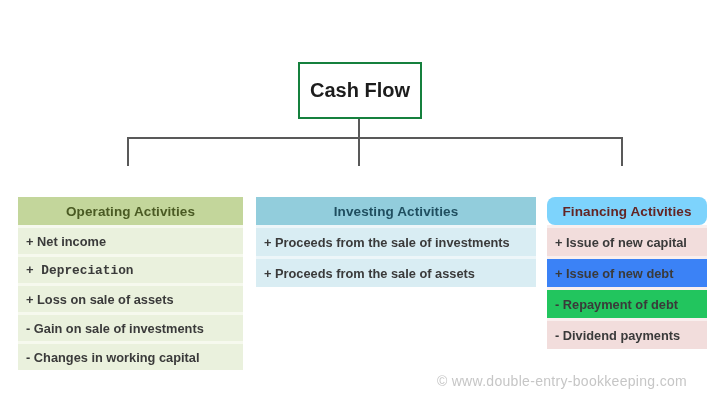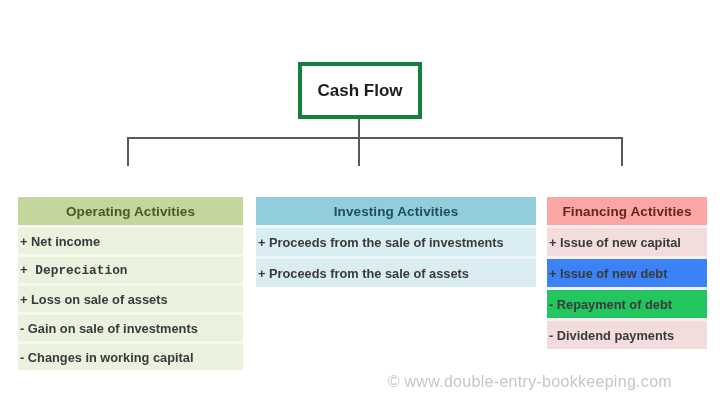--- a/index.html
+++ b/index.html
@@ -6,44 +6,44 @@
   .canvas{
     position:relative;width:720px;height:404px;background:#ffffff;
     font-family:"Liberation Sans",sans-serif;overflow:hidden;
   }
   .title{
     position:absolute;left:0;right:0;top:20px;text-align:center;
     font-size:15.5px;font-weight:bold;color:#1c1c1c;letter-spacing:.2px;
   }
   .root-box{
     position:absolute;left:298px;top:62px;width:124px;height:57px;
-    box-sizing:border-box;background:#ffffff;border:4px solid #15803d;
+    box-sizing:border-box;background:#ffffff;border:2px solid #15803d;
     display:flex;align-items:center;justify-content:center;
-    font-size:17px;font-weight:bold;color:#1c1c1c;
+    font-size:20px;font-weight:bold;color:#1c1c1c;
   }
   .conn{position:absolute;background:#595959;}
   .col{position:absolute;top:154px;margin-top:43px;}
   .col-header{
     height:28px;display:flex;align-items:center;justify-content:center;
     font-size:13.5px;font-weight:bold;letter-spacing:.1px;
   }
   .row{
-    display:flex;align-items:center;padding-left:2px;box-sizing:border-box;
+    display:flex;align-items:center;padding-left:8px;box-sizing:border-box;
     font-size:12.8px;font-weight:bold;color:#3a3a3a;
     border-top:3px solid transparent;white-space:nowrap;
   }
   .col-operating{left:18px;width:225px;}
   .col-operating .row{height:29px;}
   .col-investing{left:256px;width:280px;}
   .col-investing .row{height:31px;}
   .col-financing{left:547px;width:160px;}
   .col-financing .row{height:31px;}
   .credit{
-    position:absolute;top:373px;right:48px;
-    font-size:16px;color:#c6c6c6;letter-spacing:.3px;
+    position:absolute;top:373px;right:33px;
+    font-size:14px;color:#c6c6c6;letter-spacing:.3px;
   }
 </style>
 </head>
 <body>
 
 <div class="canvas">
 
 
   <div class="root-box">
     <span>Cash Flow</span>
@@ -64,21 +64,21 @@
     <div class="row" style="background-color: rgb(234, 241, 221); border-top-color: rgb(246, 249, 238);">- Changes in working capital</div>
   </div>
 
   <div class="col col-investing">
     <div class="col-header" style="background-color: rgb(146, 205, 220); color: rgb(31, 78, 95);">Investing Activities</div>
     <div class="row" style="background-color: rgb(217, 237, 243); border-top-color: rgb(237, 246, 249);">+ Proceeds from the sale of investments</div>
     <div class="row" style="background-color: rgb(217, 237, 243); border-top-color: rgb(237, 246, 249);">+ Proceeds from the sale of assets</div>
   </div>
 
   <div class="col col-financing">
-    <div class="col-header" style="background-color: #fca5a5; color: rgb(99, 36, 35);">Financing Activities</div>
+    <div class="col-header" style="background-color: #7dd3fc; color: rgb(99, 36, 35); border-radius: 8px;">Financing Activities</div>
     <div class="row" style="background-color: rgb(242, 221, 220); border-top-color: rgb(249, 239, 238);">+ Issue of new capital</div>
     <div class="row" style="background-color: #3b82f6; border-top-color: rgb(249, 239, 238);">+ Issue of new debt</div>
     <div class="row" style="background-color: #22c55e; border-top-color: rgb(249, 239, 238);">- Repayment of debt</div>
     <div class="row" style="background-color: rgb(242, 221, 220); border-top-color: rgb(249, 239, 238);">- Dividend payments</div>
   </div>
 
   <div class="credit">© www.double-entry-bookkeeping.com</div>
 
 </div>
 

